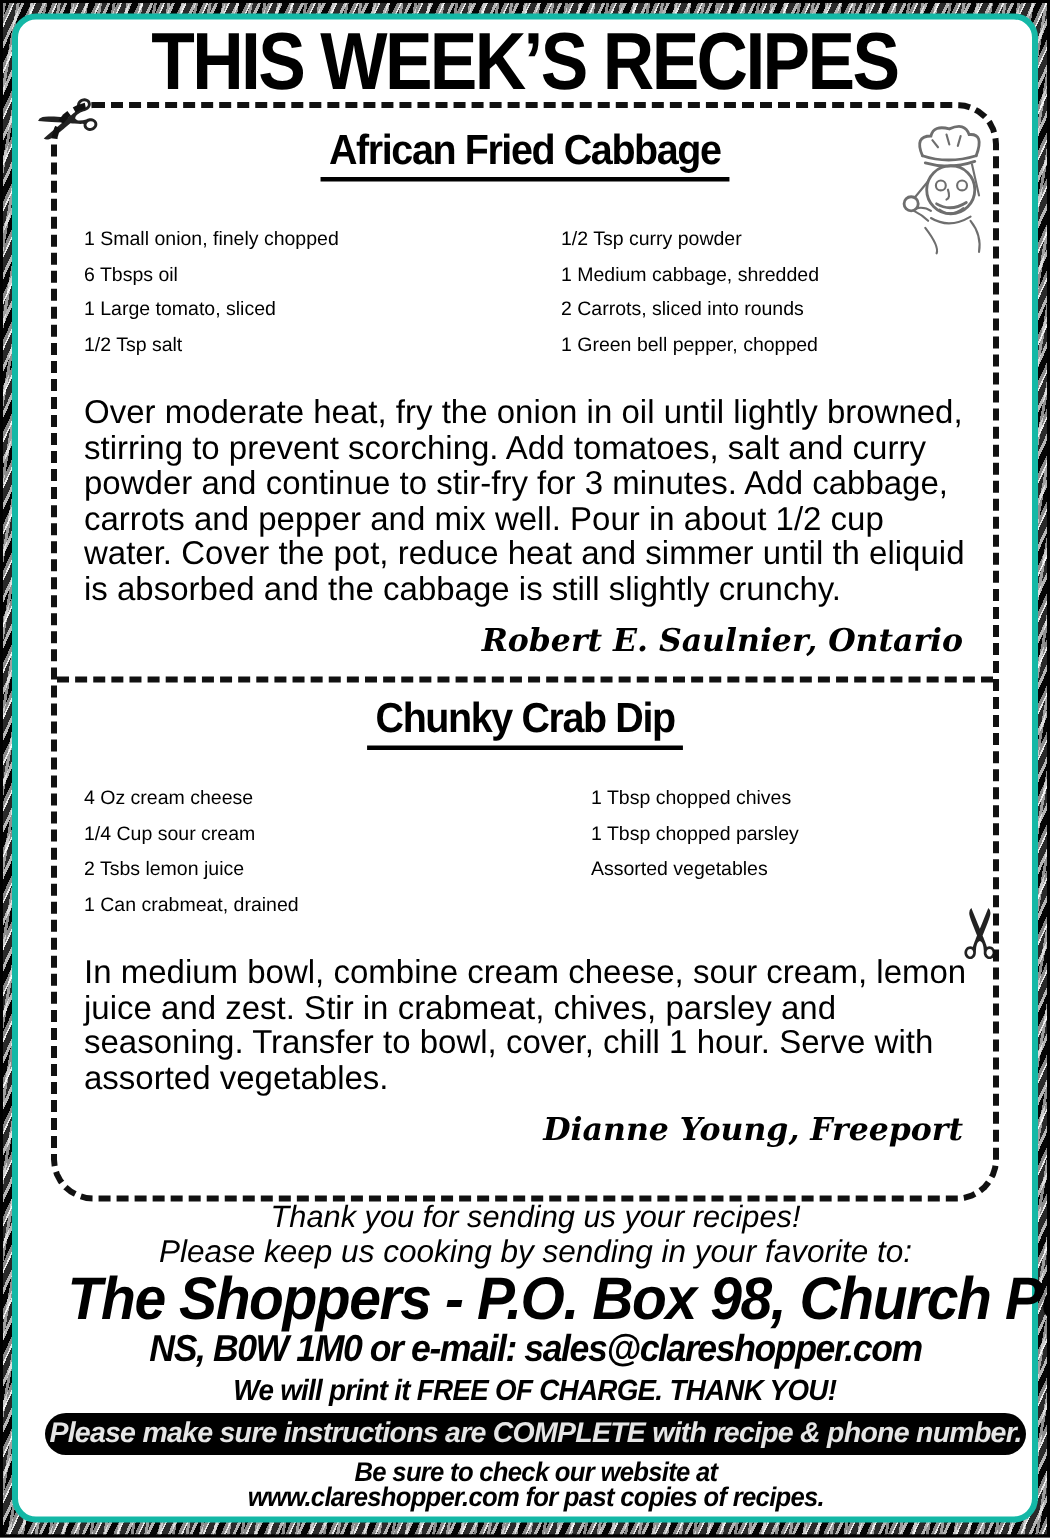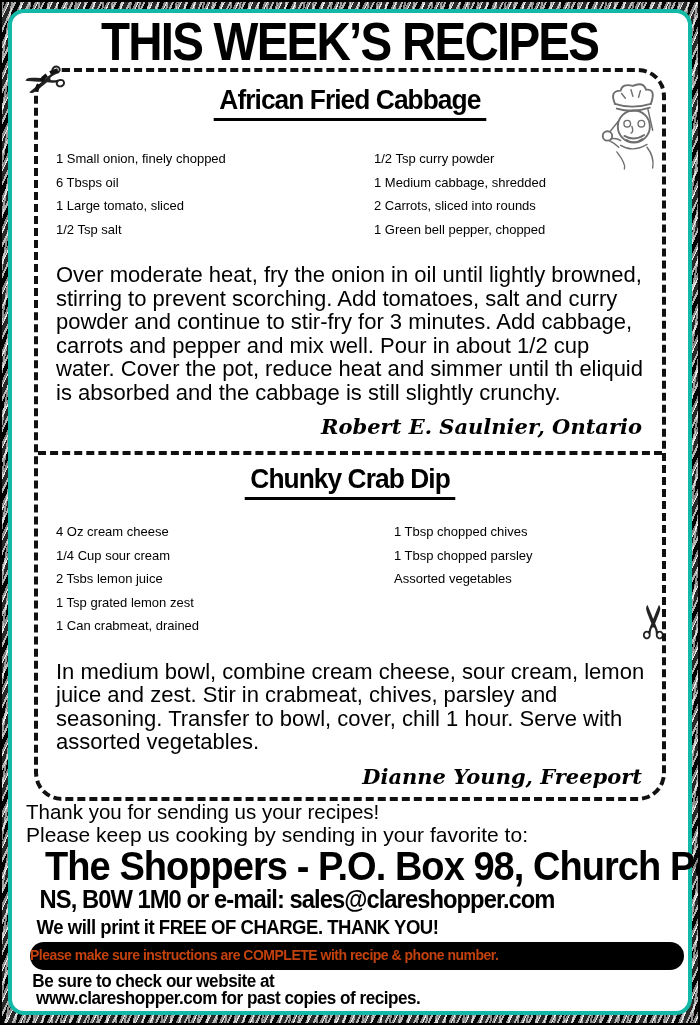--- a/index.html
+++ b/index.html
@@ -48,34 +48,34 @@
   }
   .attribution{
     text-align:right;font-family:"DejaVu Serif",serif;font-style:italic;font-weight:bold;
     font-size:21px;margin:10px 6px 0 0;letter-spacing:0px;
   }
   .divider{
     border-top:4px dashed #111;margin:12px -14px 0 -14px;
   }
   .r2-block{margin-top:8px;}
   
-  .footer{position:absolute;left:14px;right:0;bottom:4px;}
+  .footer{position:absolute;left:14px;right:0;bottom:4px;text-align:center;font-style:italic;}
   .thanks{font-size:20.5px;line-height:22px;}
   .keepcooking{font-size:21px;line-height:24px;}
   .address{
     font-weight:bold;font-size:40px;line-height:33px;margin-top:3px;letter-spacing:-1px;
   }
   .address .squeeze,.emailline .squeeze,.freeline .squeeze,.weblines .squeeze{
     display:inline-block;transform:scaleX(.95);transform-origin:center;white-space:nowrap;
   }
   .emailline{font-weight:bold;font-size:25px;line-height:28px;margin-top:2px;letter-spacing:-1px;}
   .freeline{font-weight:bold;font-size:19.5px;line-height:23px;margin-top:3px;letter-spacing:-0.5px;}
   .pill{
-    margin:3px 4px 2px 4px;background:#000;color:#c2410c;border-radius:15px;
-    font-weight:bold;font-size:14px;line-height:27px;height:28px;letter-spacing:-0.5px;
+    margin:3px 4px 2px 4px;background:#000;color:#e5e5e5;border-radius:15px;
+    font-weight:bold;font-size:19px;line-height:27px;height:28px;letter-spacing:-0.5px;
     white-space:nowrap;overflow:hidden;
   }
   .weblines{font-weight:bold;font-size:18px;line-height:17px;letter-spacing:-0.5px;margin-top:3px;}
   
   .scissors{
     position:absolute;font-family:"DejaVu Sans",sans-serif;color:#222;user-select:none;
   }
   .scissors-top{left:12px;top:40px;font-size:50px;transform:scaleX(-1) rotate(18deg);}
   .scissors-right{right:14px;top:582px;font-size:46px;transform:rotate(-90deg);}
   .chef{position:absolute;top:8px;right:-2px;width:66px;height:92px;opacity:.85;}
@@ -136,21 +136,20 @@
     <div class="divider"></div>
 
     <div class="r2-block">
       <h2 class="recipe-title"><span class="u">Chunky Crab Dip</span></h2>
 
       <div class="ing-grid g2">
         <div class="ing-col">
           <div>4 Oz cream cheese</div>
           <div>1/4 Cup sour cream</div>
           <div>2 Tsbs lemon juice</div>
-          <div>1 Tsp grated lemon zest</div>
           <div>1 Can crabmeat, drained</div>
         </div>
         <div class="ing-col">
           <div>1 Tbsp chopped chives</div>
           <div>1 Tbsp chopped parsley</div>
           <div>Assorted vegetables</div>
         </div>
       </div>
 
       <p class="instructions">In medium bowl, combine cream cheese, sour cream, lemon juice and zest. Stir in crabmeat, chives, parsley and seasoning. Transfer to bowl, cover, chill 1 hour. Serve with assorted vegetables.</p>

